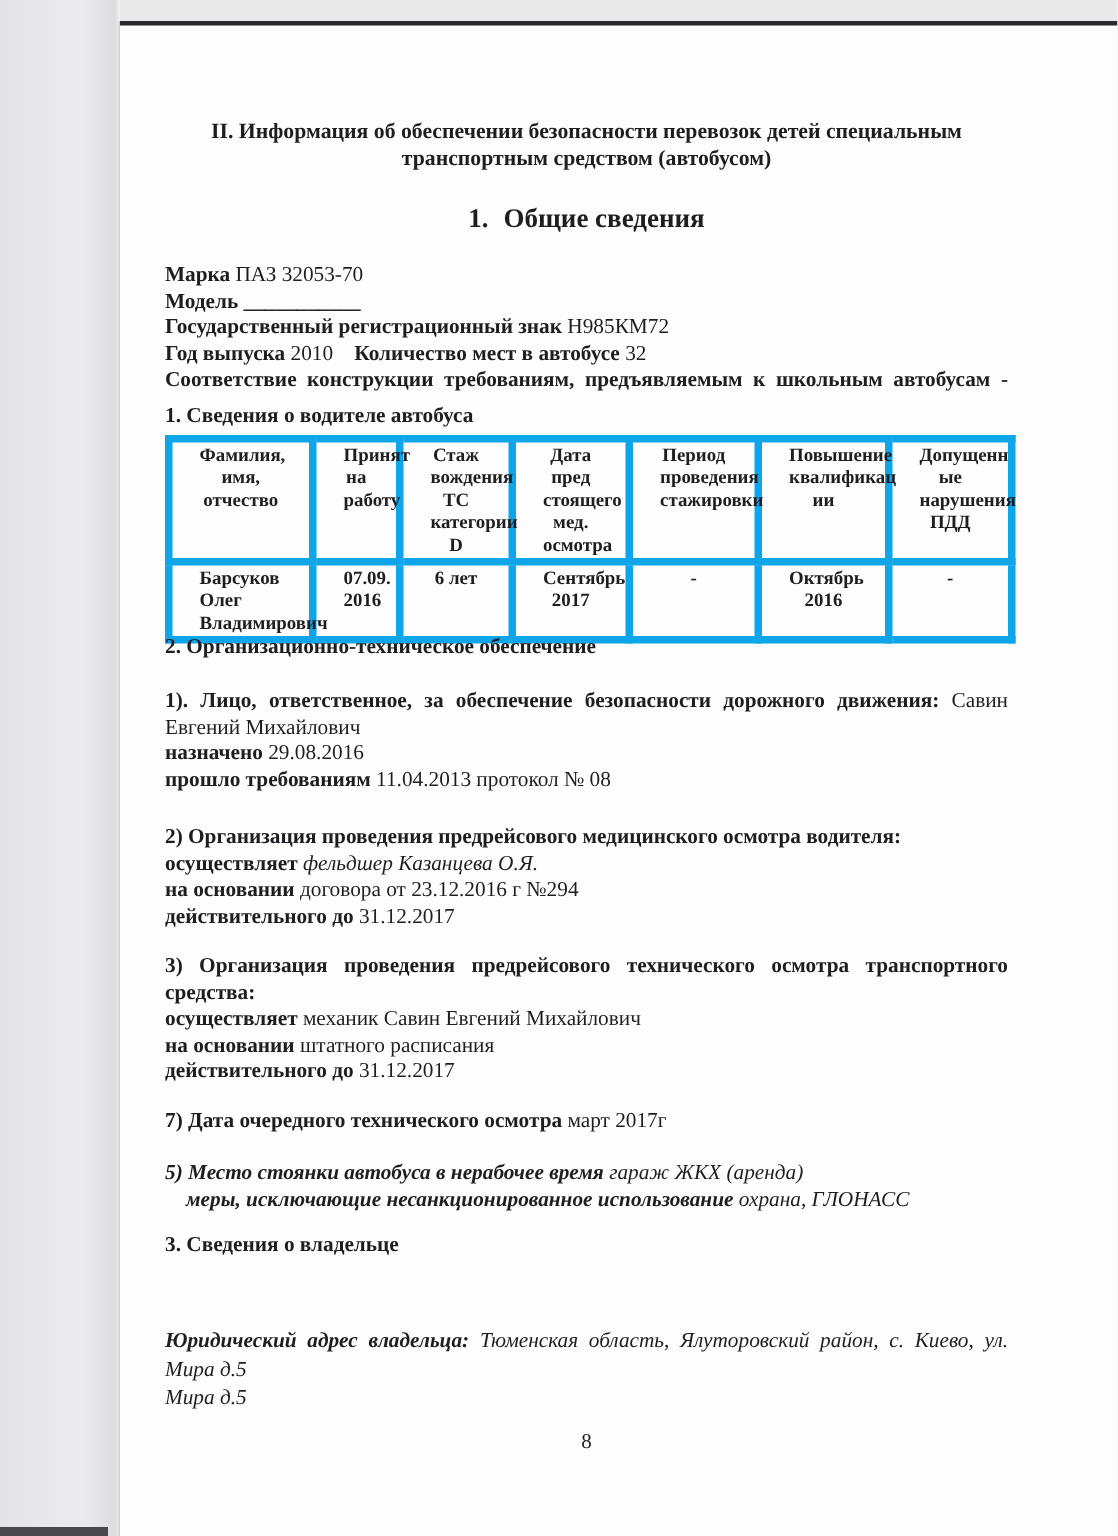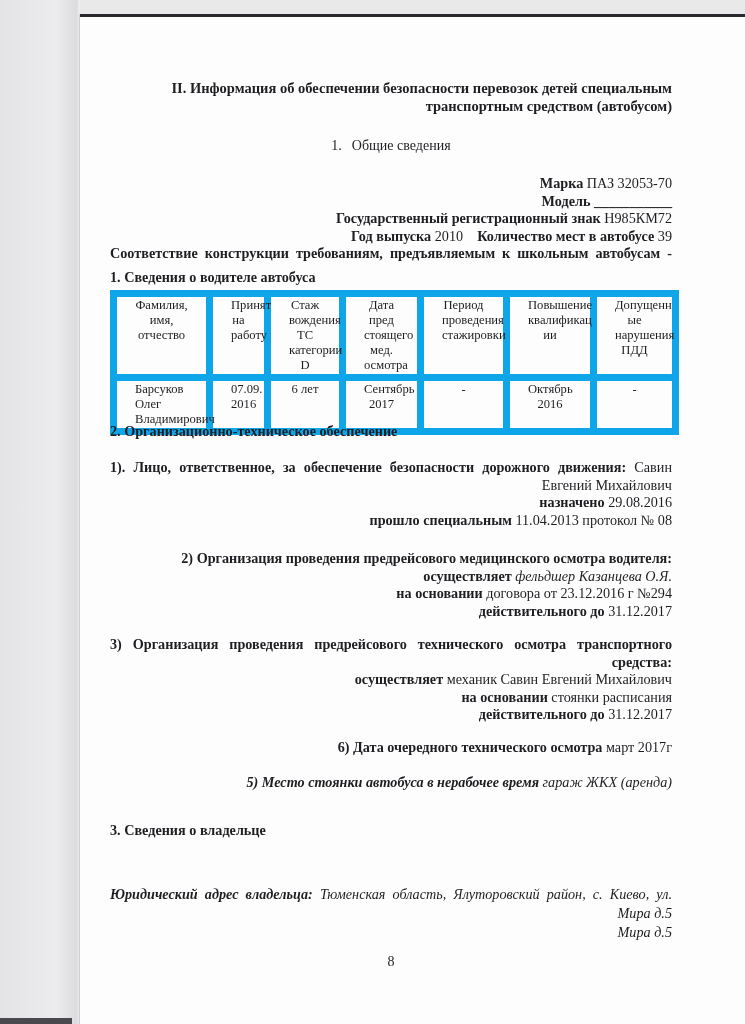--- a/index.html
+++ b/index.html
@@ -17,33 +17,33 @@
     position:absolute; left:0; bottom:0; width:72px; height:6px; background:#4a4a4e;
   }
   .page {
     position:absolute; left:80px; top:14px; width:665px; height:1010px;
     background:#fdfdfd;
     border-top:3px solid #2a2a2e;
     box-shadow:-1px 0 0 #cfcfd2;
   }
   .content { position:absolute; left:30px; top:0; width:562px; font-size:14.2px; line-height:17.6px; }
   .title { position:absolute; top:62px; left:0; width:562px; text-align:center; font-weight:bold; font-size:14.5px; line-height:18px; }
-  .subtitle { position:absolute; top:120px; left:0; width:562px; text-align:center; font-weight:normal; font-size:14px; }
+  .subtitle { position:absolute; top:120px; left:0; width:562px; text-align:center; font-weight:bold; font-size:18px; }
   .subtitle .num { margin-right:10px; }
   .block { position:absolute; left:0; width:562px; }
   b { font-weight:bold; }
   .just { text-align:justify; text-align-last:justify; }
-  .line { display:block; white-space:nowrap;text-align:right; }
+  .line { display:block; white-space:nowrap; }
   .small { font-size:13.4px; }
   table.drivers {
     position:absolute; left:0; top:273px; width:562px; border-collapse:collapse;
     font-size:12.6px; line-height:15px; table-layout:fixed;
   }
   table.drivers th, table.drivers td {
-    border:7px solid #0ea5e9; text-align:center; vertical-align:top; font-weight:normal; padding:1px 18px;
+    border:5px solid #0ea5e9; text-align:center; vertical-align:top; font-weight:bold; padding:1px 18px;
   }
   table.drivers th { height:74px; }
   table.drivers td.name { text-align:justify; text-align-last:left; }
   .indent { padding-left:14px; }
   .pagenum { position:absolute; top:936px; left:0; width:562px; text-align:center; font-size:14px; }
 </style>
 </head>
 <body>
 
 <div class="scan-left"></div>
@@ -58,21 +58,21 @@
     </div>
 
     <div class="subtitle">
       <span class="num">1.</span><span>Общие сведения</span>
     </div>
 
     <div class="block" style="top:158px;">
       <span class="line"><b>Марка</b> <span>ПАЗ 32053-70</span></span>
       <span class="line"><b>Модель</b> <b>___________</b></span>
       <span class="line"><b>Государственный регистрационный знак</b> <span>Н985КМ72</span></span>
-      <span class="line"><b>Год выпуска</b> <span>2010</span>&nbsp;&nbsp;&nbsp; <b>Количество мест в автобусе</b> <span>39</span></span>
+      <span class="line"><b>Год выпуска</b> <span>2010</span>&nbsp;&nbsp;&nbsp; <b>Количество мест в автобусе</b> <span>32</span></span>
       <span class="line just"><b>Соответствие конструкции требованиям, предъявляемым к школьным автобусам -</b></span>
     </div>
 
     <div class="block" style="top:252px;">
       <b>1. Сведения о водителе автобуса</b>
     </div>
 
     <table class="drivers">
       <colgroup>
         <col style="width:96px">
@@ -108,44 +108,45 @@
     </table>
 
     <div class="block" style="top:406px;">
       <b>2. Организационно-техническое обеспечение</b>
     </div>
 
     <div class="block" style="top:442px;font-family:Liberation Serif, serif;">
       <span class="line just"><b>1). Лицо, ответственное, за обеспечение безопасности дорожного движения:</b> <span>Савин</span></span>
       <span class="line">Евгений Михайлович</span>
       <span class="line"><b>назначено</b> <span>29.08.2016</span></span>
-      <span class="line"><b>прошло специальным</b> <span>11.04.2013 протокол № 08</span></span>
+      <span class="line"><b>прошло требованиям</b> <span>11.04.2013 протокол № 08</span></span>
     </div>
 
     <div class="block" style="top:533px;">
       <span class="line"><b>2) Организация проведения предрейсового медицинского осмотра водителя:</b></span>
       <span class="line"><b>осуществляет</b> <i>фельдшер Казанцева О.Я.</i></span>
       <span class="line"><b>на основании</b> <span>договора от 23.12.2016 г №294</span></span>
       <span class="line"><b>действительного до</b> <span>31.12.2017</span></span>
     </div>
 
     <div class="block" style="top:619px;">
       <span class="line just"><b>3) Организация проведения предрейсового технического осмотра транспортного</b></span>
       <span class="line"><b>средства:</b></span>
       <span class="line"><b>осуществляет</b> <span>механик Савин Евгений Михайлович</span></span>
-      <span class="line"><b>на основании</b> <span>стоянки расписания</span></span>
+      <span class="line"><b>на основании</b> <span>штатного расписания</span></span>
       <span class="line"><b>действительного до</b> <span>31.12.2017</span></span>
     </div>
 
     <div class="block" style="top:722px;">
-      <span class="line"><b>6) Дата очередного технического осмотра</b> <span>март 2017г</span></span>
+      <span class="line"><b>7) Дата очередного технического осмотра</b> <span>март 2017г</span></span>
     </div>
 
     <div class="block" style="top:757px;font-style:italic;">
       <span class="line"><b>5) Место стоянки автобуса в нерабочее время</b> <span>гараж ЖКХ (аренда)</span></span>
+      <span class="line indent"><b>меры, исключающие несанкционированное использование</b> <span>охрана, ГЛОНАСС</span></span>
     </div>
 
     <div class="block" style="top:805px;">
       <b>3. Сведения о владельце</b>
     </div>
 
     <div class="block" style="top:868px; line-height:19px;font-style:italic;">
       <span class="line just"><b>Юридический адрес владельца:</b> <span>Тюменская область, Ялуторовский район, с. Киево, ул.</span></span>
       <span class="line">Мира д.5</span>
       <span class="line">Мира д.5</span>

